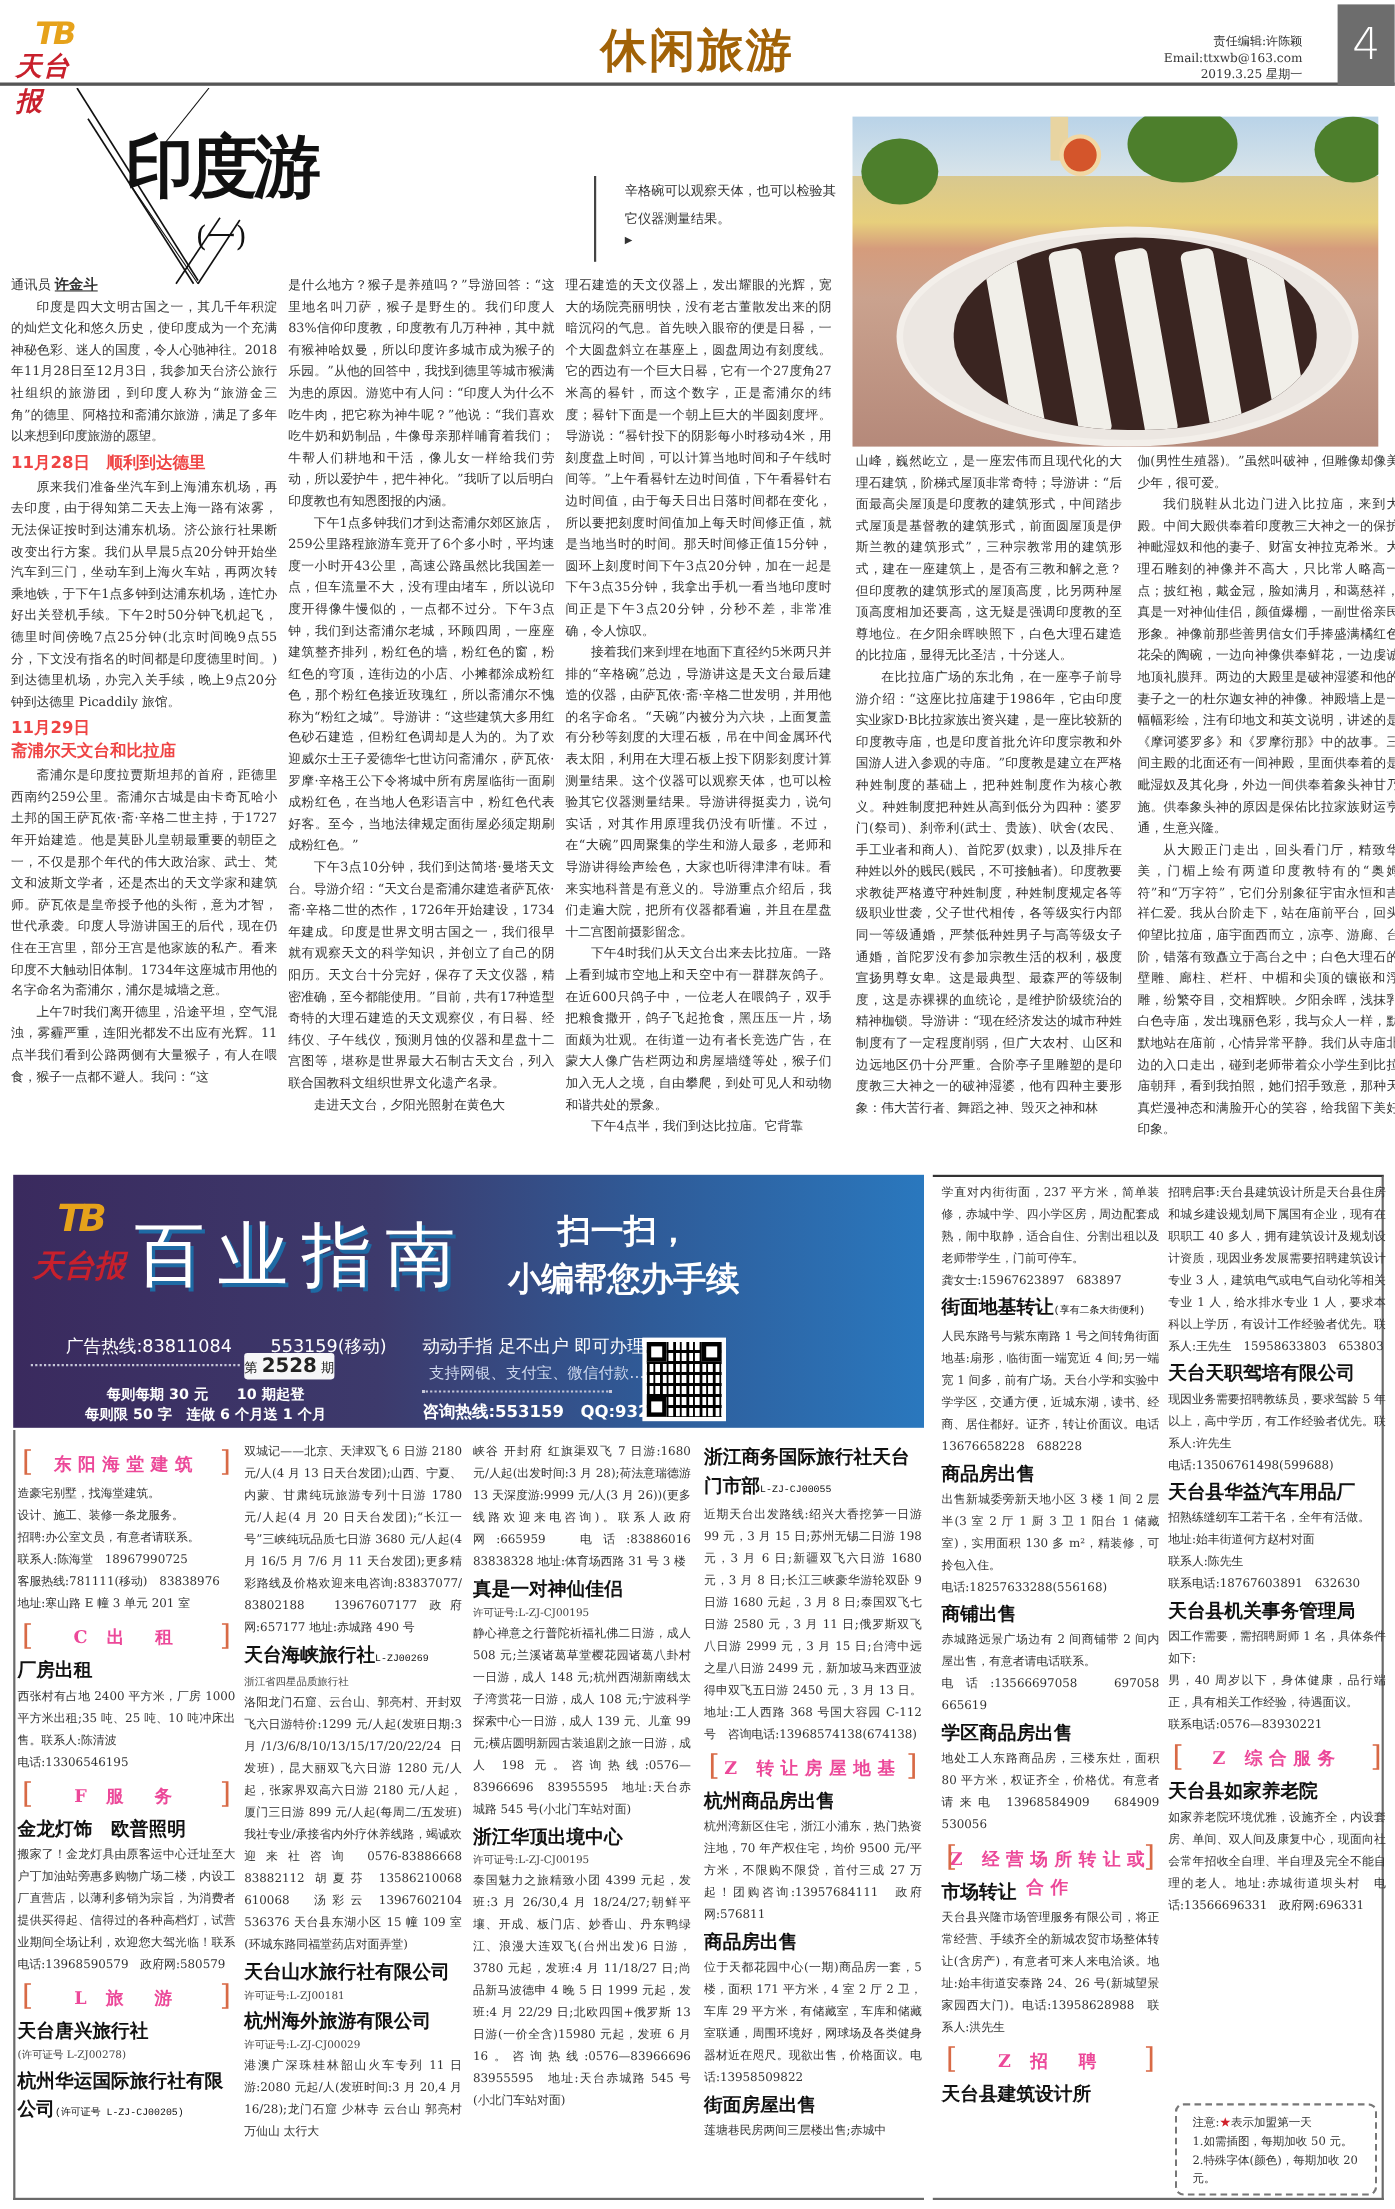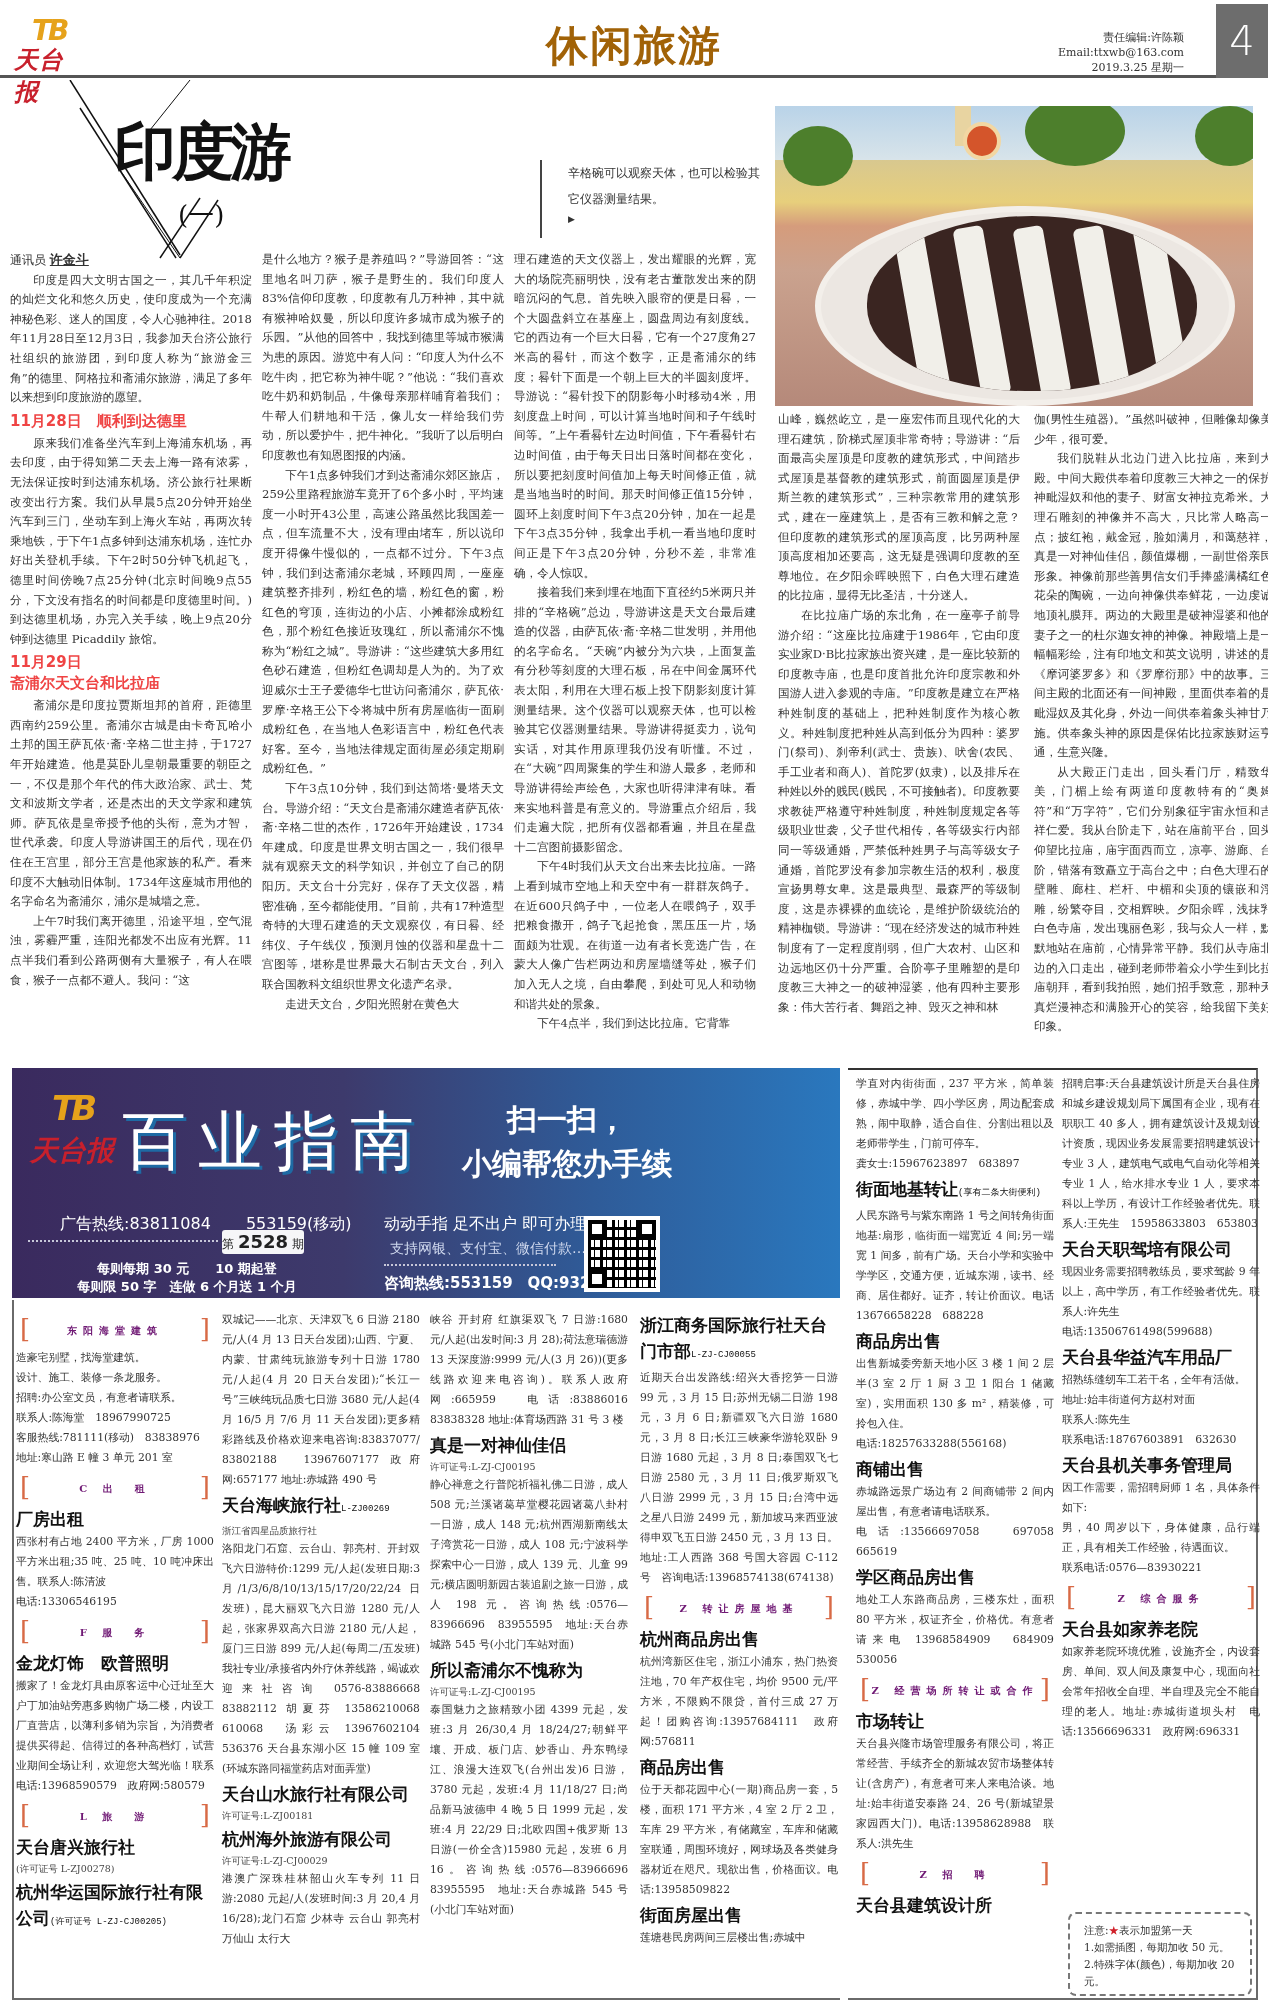--- a/index.html
+++ b/index.html
@@ -69,21 +69,21 @@
   .banner .qr .grid { width: 100%; height: 100%;
     background:
       linear-gradient(90deg, #000 25%, transparent 25%, transparent 50%, #000 50%, #000 62%, transparent 62%) 0 0 / 12px 12px,
       linear-gradient(0deg, #000 30%, transparent 30%) 0 0 / 10px 10px; }
   .banner .qr .c { position: absolute; width: 18px; height: 18px; border: 4px solid #000; background: #fff; }
 
   
   .dir { position: absolute; left: 12px; top: 1300px; width: 828px; height: 700px; border-left: 2px solid #6a6a6a; border-bottom: 2px solid #6a6a6a; }
   .dir-right { position: absolute; left: 848px; top: 1068px; width: 410px; height: 932px; border-top: 2px solid #333; border-right: 2px solid #6a6a6a; border-bottom: 2px solid #6a6a6a; }
   .adcol { position: absolute; width: 198px; font-size: 10.8px; line-height: 20px; color: #333; }
-  .adcol .cat { font-family: "DejaVu Serif", serif; font-weight: bold; font-size: 10px; color: #701a75; text-align: center; position: relative; margin: 8px 0 4px; height: 26px; line-height: 26px; letter-spacing: 6px; }
+  .adcol .cat { font-family: "DejaVu Serif", serif; font-weight: bold; font-size: 16px; color: #ec4899; text-align: center; position: relative; margin: 8px 0 4px; height: 26px; line-height: 26px; letter-spacing: 6px; }
   .adcol .cat::before, .adcol .cat::after { position: absolute; top: -2px; font-size: 26px; color: #d86a46; font-weight: normal; letter-spacing: 0; }
   .adcol .cat::before { content: "["; left: 4px; }
   .adcol .cat::after { content: "]"; right: 4px; }
   .adcol h4 { font-family: "DejaVu Sans", sans-serif; font-weight: bold; font-size: 17px; line-height: 26px; color: #111; margin-top: 2px; }
   .adcol h4 small { font-family: Liberation Mono, monospace; font-weight: normal; font-size: 9px; margin-top: 32px; }
   .adcol .lic { font-size: 9.5px; line-height: 17px; color: #444; }
   .adcol p { text-align: justify; }
   .notice { position: absolute; left: 1068px; top: 1912px; width: 184px; height: 84px; border: 2px dashed #777; border-radius: 8px; padding: 8px 14px; font-size: 10.5px; line-height: 17px; color: #333; }
   .notice .star { color: #d0202a; }
 </style>
@@ -243,21 +243,21 @@
     <div class="lic">许可证号:L-ZJ00181</div>
     <h4><span>杭州海外旅游有限公司</span></h4>
     <div class="lic">许可证号:L-ZJ-CJ00029</div>
     <p>港澳广深珠桂林韶山火车专列 11 日游:2080 元起/人(发班时间:3 月 20,4 月 16/28);龙门石窟 少林寺 云台山 郭亮村 万仙山 太行大</p>
   </div>
 <div class="adcol" style="left:430px;top:1310px;">
     <p>峡谷 开封府 红旗渠双飞 7 日游:1680 元/人起(出发时间:3 月 28);荷法意瑞德游 13 天深度游:9999 元/人(3 月 26))(更多线路欢迎来电咨询)。联系人政府网:665959　电话:83886016　83838328 地址:体育场西路 31 号 3 楼</p>
     <h4><span>真是一对神仙佳侣</span></h4>
     <div class="lic">许可证号:L-ZJ-CJ00195</div>
     <p>静心禅意之行普陀祈福礼佛二日游，成人 508 元;兰溪诸葛草堂樱花园诸葛八卦村一日游，成人 148 元;杭州西湖新南线太子湾赏花一日游，成人 108 元;宁波科学探索中心一日游，成人 139 元、儿童 99 元;横店圆明新园古装追剧之旅一日游，成人 198 元。咨询热线:0576—83966696　83955595　地址:天台赤城路 545 号(小北门车站对面)</p>
-    <h4><span>所以斋浦尔不愧称为</span></h4>
+    <h4><span>浙江华顶出境中心</span></h4>
     <div class="lic">许可证号:L-ZJ-CJ00195</div>
     <p>泰国魅力之旅精致小团 4399 元起，发班:3 月 26/30,4 月 18/24/27;朝鲜平壤、开成、板门店、妙香山、丹东鸭绿江、浪漫大连双飞(台州出发)6 日游，3780 元起，发班:4 月 11/18/27 日;尚品新马波德申 4 晚 5 日 1999 元起，发班:4 月 22/29 日;北欧四国+俄罗斯 13 日游(一价全含)15980 元起，发班 6 月 16。咨询热线:0576—83966696　83955595　地址:天台赤城路 545 号(小北门车站对面)</p>
   </div>
 <div class="adcol" style="left:640px;top:1310px;">
     <h4><span>浙江商务国际旅行社天台门市部</span><small>L-ZJ-CJ00055</small></h4>
     <p>近期天台出发路线:绍兴大香挖笋一日游 99 元，3 月 15 日;苏州无锡二日游 198 元，3 月 6 日;新疆双飞六日游 1680 元，3 月 8 日;长江三峡豪华游轮双卧 9 日游 1680 元起，3 月 8 日;泰国双飞七日游 2580 元，3 月 11 日;俄罗斯双飞八日游 2999 元，3 月 15 日;台湾中远之星八日游 2499 元，新加坡马来西亚波得申双飞五日游 2450 元，3 月 13 日。地址:工人西路 368 号国大容园 C-112 号　咨询电话:13968574138(674138)</p>
     <div class="cat">Z 转让房屋地基</div>
     <h4><span>杭州商品房出售</span></h4>
     <p>杭州湾新区住宅，浙江小浦东，热门热资注地，70 年产权住宅，均价 9500 元/平方米，不限购不限贷，首付三成 27 万起！团购咨询:13957684111　政府网:576811</p>
     <h4><span>商品房出售</span></h4>
@@ -280,21 +280,21 @@
     <p>地处工人东路商品房，三楼东灶，面积 80 平方米，权证齐全，价格优。有意者请来电 13968584909　684909　530056</p>
     <div class="cat">Z 经营场所转让或合作</div>
     <h4><span>市场转让</span></h4>
     <p>天台县兴隆市场管理服务有限公司，将正常经营、手续齐全的新城农贸市场整体转让(含房产)，有意者可来人来电洽谈。地址:始丰街道安泰路 24、26 号(新城望景家园西大门)。电话:13958628988　联系人:洪先生</p>
     <div class="cat">Z 招　聘</div>
     <h4><span>天台县建筑设计所</span></h4>
   </div>
 <div class="adcol" style="left:1062px;top:1074px;">
     <p>招聘启事:天台县建筑设计所是天台县住房和城乡建设规划局下属国有企业，现有在职职工 40 多人，拥有建筑设计及规划设计资质，现因业务发展需要招聘建筑设计专业 3 人，建筑电气或电气自动化等相关专业 1 人，给水排水专业 1 人，要求本科以上学历，有设计工作经验者优先。联系人:王先生　15958633803　653803</p>
     <h4><span>天台天职驾培有限公司</span></h4>
-    <p>现因业务需要招聘教练员，要求驾龄 9 年以上，高中学历，有工作经验者优先。联系人:许先生</p>
+    <p>现因业务需要招聘教练员，要求驾龄 5 年以上，高中学历，有工作经验者优先。联系人:许先生</p>
     <p>电话:13506761498(599688)</p>
     <h4><span>天台县华益汽车用品厂</span></h4>
     <p>招熟练缝纫车工若干名，全年有活做。</p>
     <p>地址:始丰街道何方赵村对面</p>
     <p>联系人:陈先生</p>
     <p>联系电话:18767603891　632630</p>
     <h4><span>天台县机关事务管理局</span></h4>
     <p>因工作需要，需招聘厨师 1 名，具体条件如下:</p>
     <p>男，40 周岁以下，身体健康，品行端正，具有相关工作经验，待遇面议。</p>
     <p>联系电话:0576—83930221</p>

